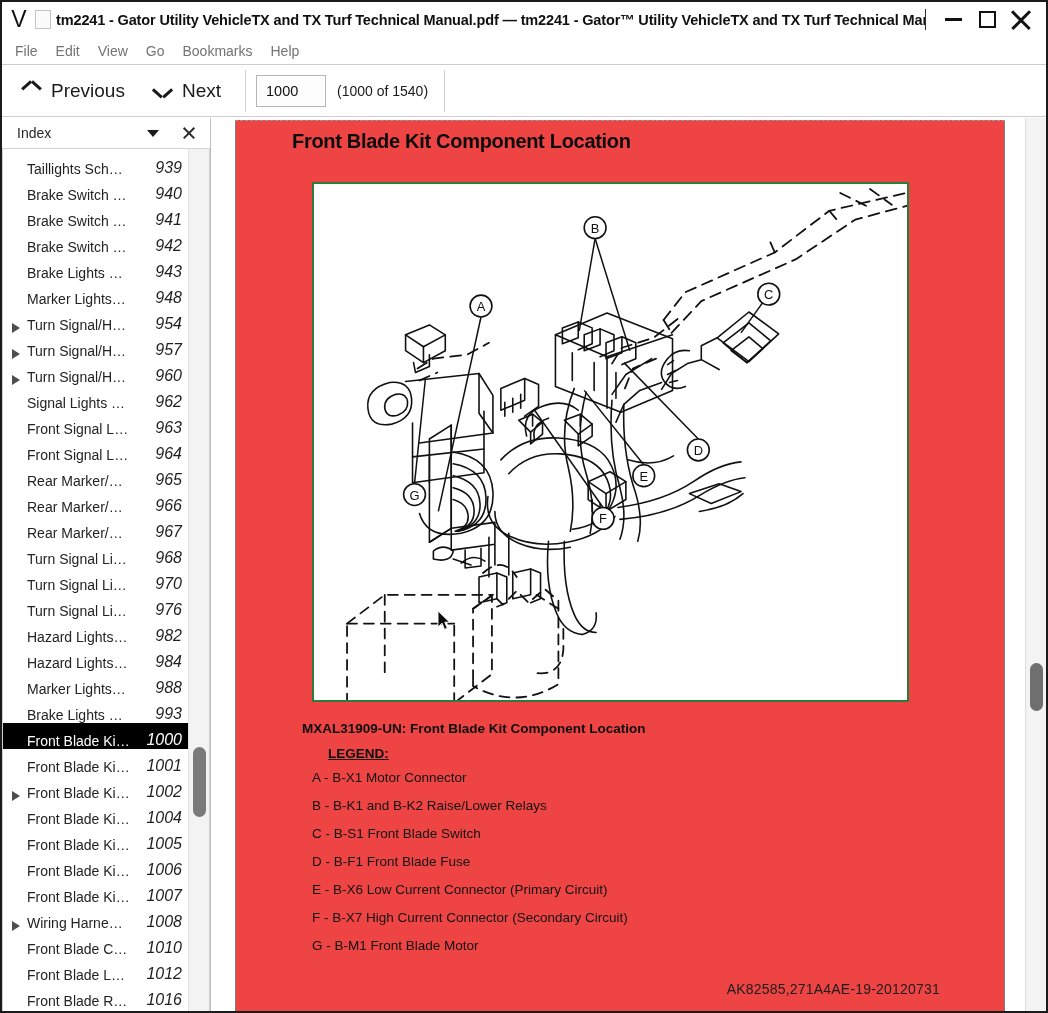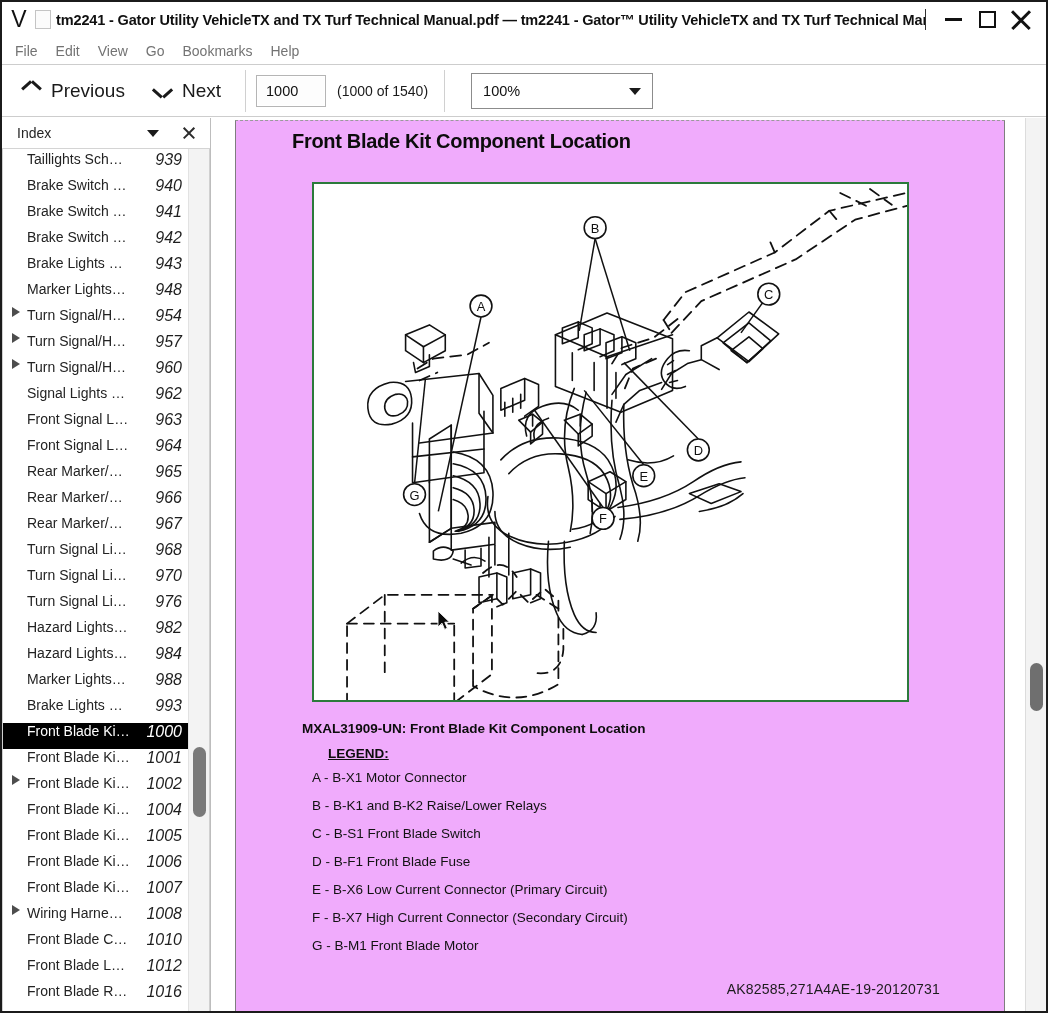--- a/index.html
+++ b/index.html
@@ -159,21 +159,21 @@
     display: flex;
     border-left: 1px solid #d0d0d0;
     border-right: 1px solid #d0d0d0;
     overflow: hidden;
   }
   .sb-list {
     flex: 1 1 auto; overflow: hidden;
     padding-top: 2px; background: #fff;
   }
   .sb-row {
-    height: 26px; display: flex; align-items: flex-start;
+    height: 26px; display: flex; align-items: flex-end;
     padding-left: 6px; cursor: default;
   }
   .sb-row .tri {
     width: 14px; flex: 0 0 auto;
     display: flex; align-items: center; justify-content: center;
   }
   .sb-row .tri i {
     display: block; width: 0; height: 0;
     border-top: 5px solid transparent; border-bottom: 5px solid transparent;
     border-left: 8px solid #4d4d4d;
@@ -202,21 +202,21 @@
   .viewer {
     position: absolute; left: 208px; top: 116px;
     width: 836px; height: 895px;
     background: #ffffff;
     border-left: 1px solid #bdbdbd;
     overflow: hidden;
   }
   .page {
     position: absolute; left: 24px; top: 2px;
     width: 770px; height: 892px;
-    background: #f0abfc;
+    background: #ef4444;
     border: 1px solid #7e7e7e;
     border-top: 1px dashed #9a9a9a;
     overflow: hidden;
   }
   .page-title {
     position: absolute; left: 56px; top: 9px;
     font-size: 20px; font-weight: bold; color: #0c0c0c;
     font-family: "Liberation Sans Narrow", "Liberation Sans", sans-serif;
     letter-spacing: -0.3px;
   }
@@ -303,24 +303,20 @@
       <span class="lbl">Previous</span>
     </div>
     <div class="tbar-btn">
       <span class="chev chev-dn"></span>
       <span class="lbl">Next</span>
     </div>
     <div class="tb-sep"></div>
     <div class="pagebox" placeholder="Page">1000</div>
     <div class="pagecount">(1000 of 1540)</div>
     <div class="tb-sep"></div>
-    <div class="zoomwrap">
-      <span class="zval">100%</span>
-      <span class="caret-dn"></span>
-    </div>
   </div>
 
   <div class="sidebar">
     <div class="sb-head">
       <span class="ttl">Index</span>
       <span class="caret-dn"></span>
       <span class="sb-x"></span>
     </div>
     <div class="sb-listwrap">
       <div class="sb-list" id="sb-list">

